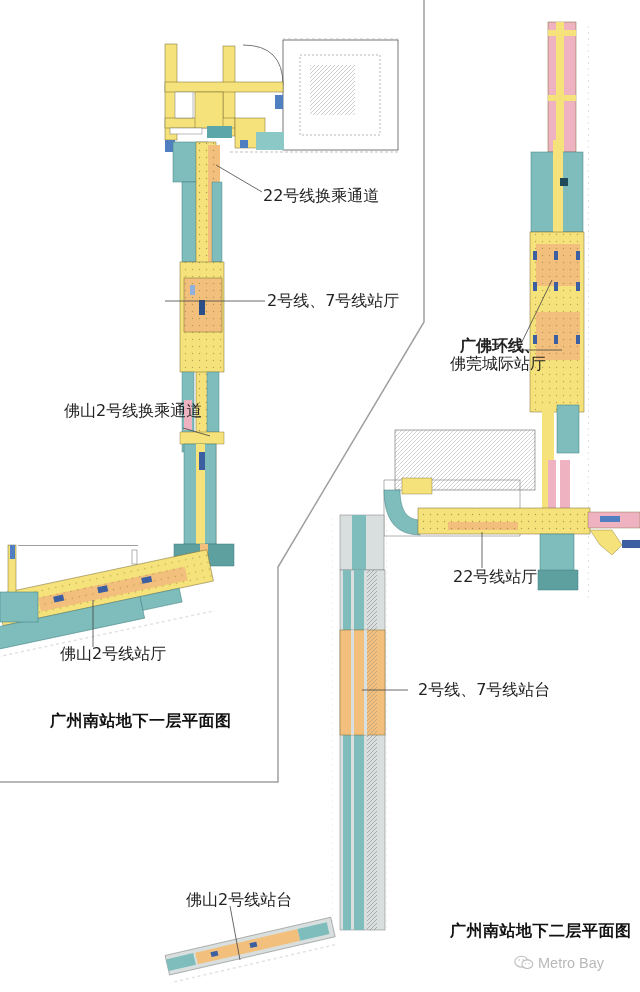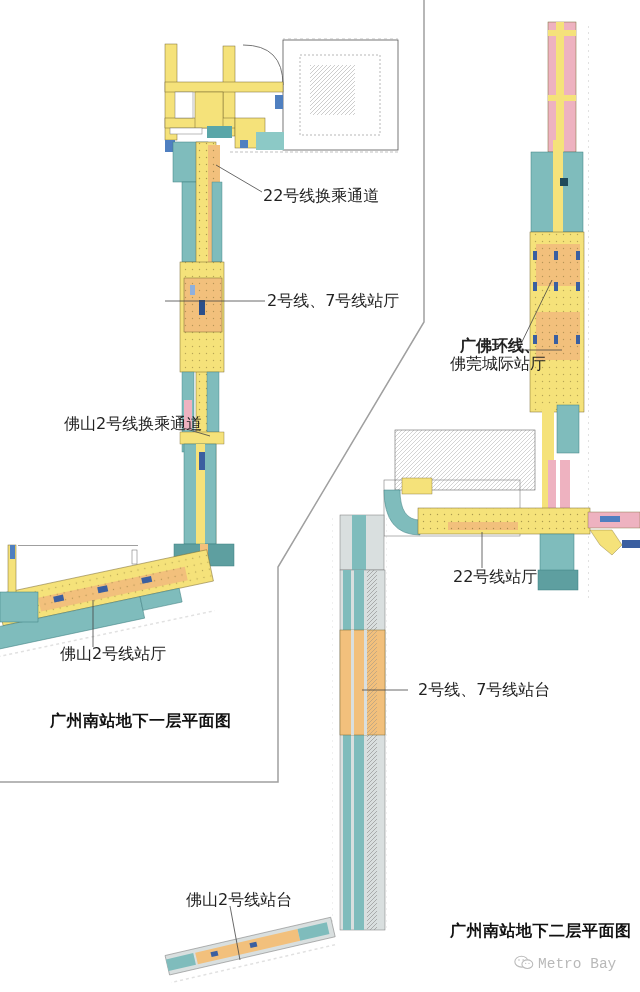--- a/index.html
+++ b/index.html
@@ -1,21 +1,21 @@
 <!DOCTYPE html>
 <html><head>
 <meta charset="utf-8">
 <style>
   html, body { margin:0; padding:0; background:#ffffff; }
   body { width:640px; height:992px; position:relative; overflow:hidden;
          font-family:"DejaVu Sans","Liberation Sans",sans-serif; }
   #canvas { position:absolute; left:0; top:0; width:640px; height:992px; }
   .lbl { position:absolute; font-size:16px; color:#222; white-space:nowrap; line-height:14px; }
   .title { position:absolute; font-size:16px; font-weight:bold; color:#111; white-space:nowrap; letter-spacing:0.5px; }
-  .wm { position:absolute; font-size:14.5px; color:#b9b9b9; white-space:nowrap; font-family:Liberation Mono, monospace; }
+  .wm { position:absolute; font-size:14.5px; color:#b9b9b9; white-space:nowrap; font-family:Liberation Sans, sans-serif; }
   .wm-icon { display:inline-block; width:20px; height:15px; vertical-align:-2px; margin-right:4px; }
 </style>
 </head>
 <body>
 
 <svg id="canvas" viewBox="0 0 640 992" xmlns="http://www.w3.org/2000/svg">
   <defs>
     <pattern id="dots" width="7" height="7" patternUnits="userSpaceOnUse">
       <circle cx="3.5" cy="3.5" r="0.7" fill="#7a6a30"></circle>
     </pattern>
@@ -179,21 +179,21 @@
     <line x1="518" y1="350" x2="552" y2="280"></line>
     <line x1="518" y1="350" x2="562" y2="350"></line>
     <line x1="482" y1="532" x2="482" y2="568"></line>
     <line x1="362" y1="690" x2="408" y2="690"></line>
     <line x1="230" y1="906" x2="240" y2="960"></line>
   </g>
 </svg>
 
 <div class="lbl" style="left:263px;top:189px;">22号线换乘通道</div>
 <div class="lbl" style="left:267px;top:294px;">2号线、7号线站厅</div>
-<div class="lbl" style="left:64px;top:417px;text-align:right;">佛山2号线换乘通道</div>
+<div class="lbl" style="left:64px;top:404px;text-align:right;">佛山2号线换乘通道</div>
 <div class="lbl" style="left:60px;top:647px;">佛山2号线站厅</div>
 <div class="title" style="left:50px;top:711px;">广州南站地下一层平面图</div>
 
 <div class="lbl" style="left:460px;top:339px;font-weight:bold;">广佛环线、</div>
 <div class="lbl" style="left:450px;top:357px;">佛莞城际站厅</div>
 <div class="lbl" style="left:453px;top:570px;">22号线站厅</div>
 <div class="lbl" style="left:410px;top:683px;margin-left:8px;">2号线、7号线站台</div>
 <div class="lbl" style="left:186px;top:893px;">佛山2号线站台</div>
 <div class="title" style="left:450px;top:921px;">广州南站地下二层平面图</div>
 

